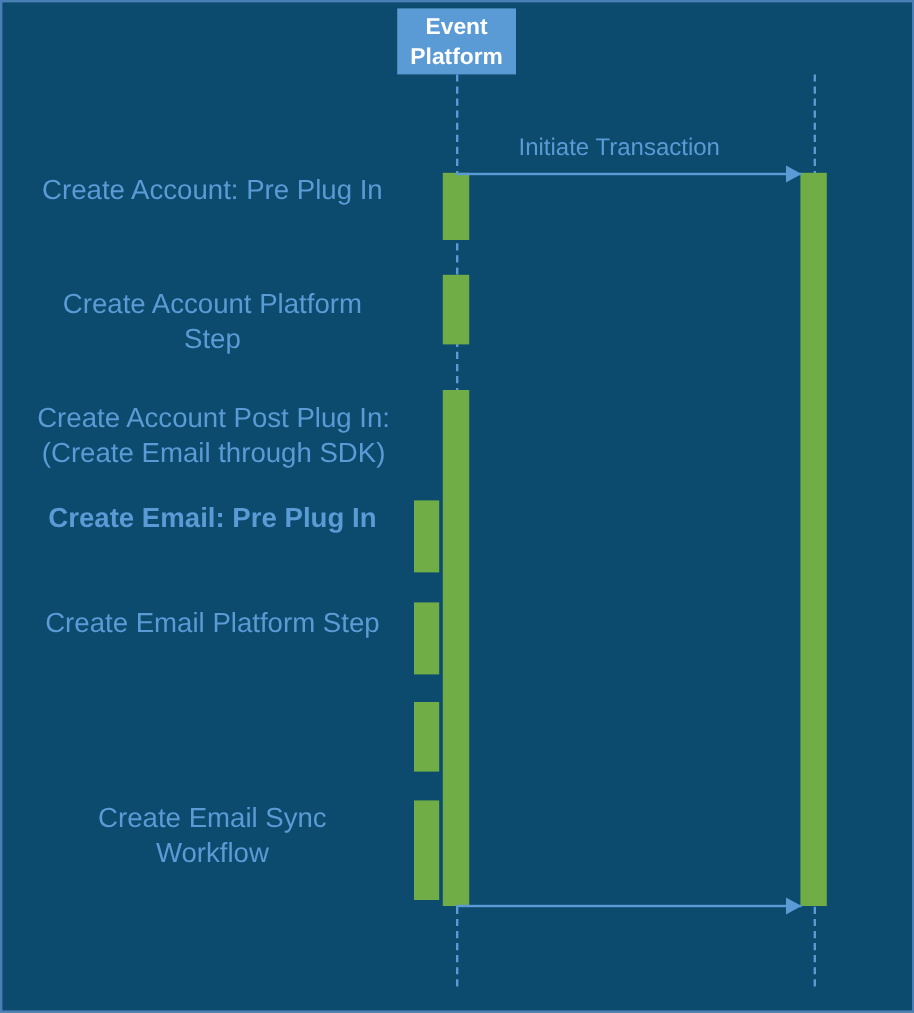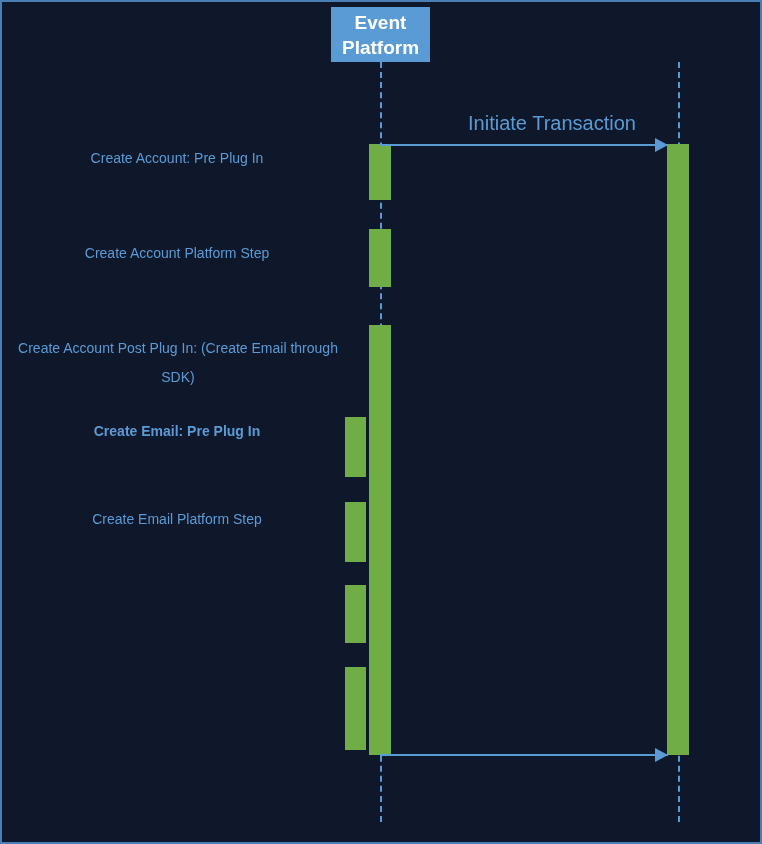--- a/index.html
+++ b/index.html
@@ -9,21 +9,21 @@
     background: #ffffff;
   }
   body {
     font-family: "Liberation Sans", sans-serif;
   }
 
   #diagram {
     position: relative;
     width: 762px;
     height: 844px;
-    background: #0f172a;
+    background: #0c4a6e;
     border: 2px solid #4a7fb5;
     box-sizing: border-box;
     overflow: hidden;
   }
 
   
   .lifeline-head {
     position: absolute;
     background: #5b9bd5;
     color: #ffffff;
@@ -72,21 +72,21 @@
     font-size: 20px;
     line-height: 26px;
     text-align: center;
     white-space: nowrap;
   }
 
   
   .step-label {
     position: absolute;
     color: #5b9bd5;
-    font-size: 14px;
+    font-size: 23px;
     line-height: 29px;
     text-align: center;
   }
 </style>
 </head>
 <body>
 
 <div id="diagram">
 
   <div class="lifeline" style="left:378px; top:60px; height:760px;"></div>
@@ -110,32 +110,33 @@
   <div class="activation" style="left:367px; top:323px; width:22px; height:430px;"></div>
 
   <div class="activation" style="left:343px; top:415px; width:21px; height:60px;"></div>
 
   <div class="activation" style="left:343px; top:500px; width:21px; height:60px;"></div>
 
   <div class="activation" style="left:343px; top:583px; width:21px; height:58px;"></div>
 
   <div class="activation" style="left:343px; top:665px; width:21px; height:83px;"></div>
 
-  <div class="msg-label" style="left:430px; top:108px; width:240px;">Initiate Transaction</div>
+  <div class="msg-label" style="left:394px; top:108px; width:240px;">Initiate Transaction</div>
   <div class="msg-line" style="left:378px; top:142px; width:288px;"></div>
   <div class="msg-arrowhead" style="left:653px; top:136px;"></div>
 
   <div class="msg-line" style="left:378px; top:752px; width:288px;"></div>
   <div class="msg-arrowhead" style="left:653px; top:746px;"></div>
 
   <div class="step-label" style="left:30px; top:142px; width:290px;">Create Account: Pre Plug In</div>
 
   <div class="step-label" style="left:30px; top:237px; width:290px;">Create Account Platform Step</div>
 
   <div class="step-label" style="left:16px; top:332px; width:320px;">Create Account Post Plug In: (Create Email through SDK)</div>
 
   <div class="step-label" style="left:30px; top:415px; width:290px;font-weight:bold;">Create Email: Pre Plug In</div>
 
   <div class="step-label" style="left:30px; top:503px; width:290px;">Create Email Platform Step</div>
 
 
+  <div class="step-label" style="left:30px; top:665px; width:290px;">Create Email Sync Workflow</div>
 
 </div>
 
 </body></html>

